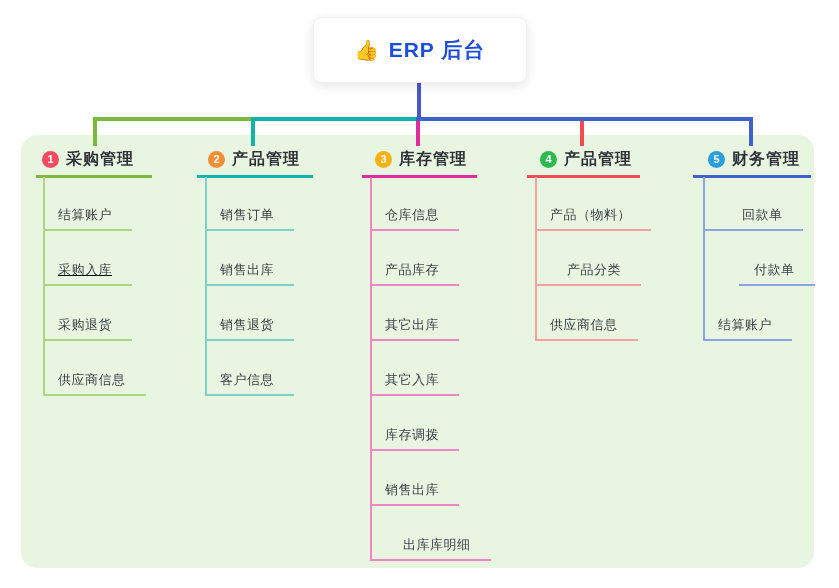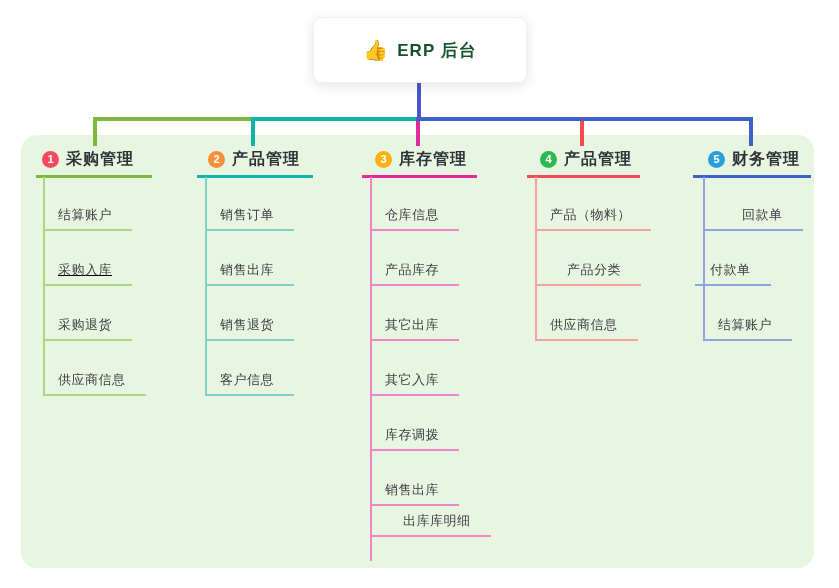--- a/index.html
+++ b/index.html
@@ -8,21 +8,21 @@
 
   .panel{position:absolute;left:21px;top:135px;width:793px;height:433px;
          border-radius:16px;}
 
   .root-card{position:absolute;left:313px;top:17px;width:214px;height:66px;
              background:#ffffff;border:1px solid #f1f1f1;border-radius:8px;
              box-shadow:0 3px 12px rgba(0,0,0,0.10);
              display:flex;align-items:center;justify-content:center;gap:9px;
              box-sizing:border-box;cursor:default;}
   .root-card .emoji{font-size:20px;line-height:1;}
-  .root-card .root-title{font-size:17px;font-weight:600;color:#14532d;letter-spacing:1px;}
+  .root-card .root-title{font-size:21px;font-weight:600;color:#1d4ed8;letter-spacing:1px;}
 
   .line{position:absolute;}
 
   .branch-title{position:absolute;display:flex;align-items:center;gap:7px;height:20px;}
   .badge{width:17px;height:17px;border-radius:50%;color:#ffffff;font-size:11px;
          font-weight:700;line-height:17px;text-align:center;flex:0 0 auto;}
   .branch-label{font-size:16px;font-weight:600;color:#303239;letter-spacing:1px;white-space:nowrap;}
 
   .child{position:absolute;padding:0 20px 5px 15px;white-space:nowrap;}
   .child span{font-size:13px;color:#3b3e45;line-height:18px;letter-spacing:0.5px;}
@@ -80,29 +80,29 @@
       <div class="branch-title" style="left: 375px; top: 149px;">
         <span class="badge" style="background: rgb(249, 177, 19);">3</span>
         <span class="branch-label">库存管理</span>
       </div>
       <div class="child" style="left: 370px; top: 205px; border-bottom: 2px solid rgb(240, 134, 197);"><span>仓库信息</span></div>
       <div class="child" style="left: 370px; top: 260px; border-bottom: 2px solid rgb(240, 134, 197);"><span>产品库存</span></div>
       <div class="child" style="left: 370px; top: 315px; border-bottom: 2px solid rgb(240, 134, 197);"><span>其它出库</span></div>
       <div class="child" style="left: 370px; top: 370px; border-bottom: 2px solid rgb(240, 134, 197);"><span>其它入库</span></div>
       <div class="child" style="left: 370px; top: 425px; border-bottom: 2px solid rgb(240, 134, 197);"><span>库存调拨</span></div>
       <div class="child" style="left: 370px; top: 480px; border-bottom: 2px solid rgb(240, 134, 197);"><span>销售出库</span></div>
-      <div class="child" style="left: 370px; top: 511px; border-bottom: 2px solid rgb(240, 134, 197); padding-left: 33px;"><span>出库库明细</span></div>
+      <div class="child" style="left: 370px; top: 535px; border-bottom: 2px solid rgb(240, 134, 197); padding-left: 33px;"><span>出库库明细</span></div>
       <div class="branch-title" style="left: 540px; top: 149px;">
         <span class="badge" style="background: rgb(46, 184, 80);">4</span>
         <span class="branch-label">产品管理</span>
       </div>
       <div class="child" style="left: 535px; top: 205px; border-bottom: 2px solid rgb(247, 161, 164);"><span>产品（物料）</span></div>
       <div class="child" style="left: 535px; top: 260px; border-bottom: 2px solid rgb(247, 161, 164); padding-left: 32px;"><span>产品分类</span></div>
       <div class="child" style="left: 535px; top: 315px; border-bottom: 2px solid rgb(247, 161, 164);"><span>供应商信息</span></div>
       <div class="branch-title" style="left: 708px; top: 149px;">
         <span class="badge" style="background: rgb(41, 160, 220);">5</span>
         <span class="branch-label">财务管理</span>
       </div>
       <div class="child" style="left: 703px; top: 205px; border-bottom: 2px solid rgb(140, 164, 226); padding-left: 39px;"><span>回款单</span></div>
-      <div class="child" style="left: 695px; top: 260px; border-bottom: 2px solid rgb(140, 164, 226);"><span>付款单</span></div>
+      <div class="child" style="left: 739px; top: 260px; border-bottom: 2px solid rgb(140, 164, 226);"><span>付款单</span></div>
       <div class="child" style="left: 703px; top: 315px; border-bottom: 2px solid rgb(140, 164, 226);"><span>结算账户</span></div>
     </div>
 </div>
 
 </body></html>

